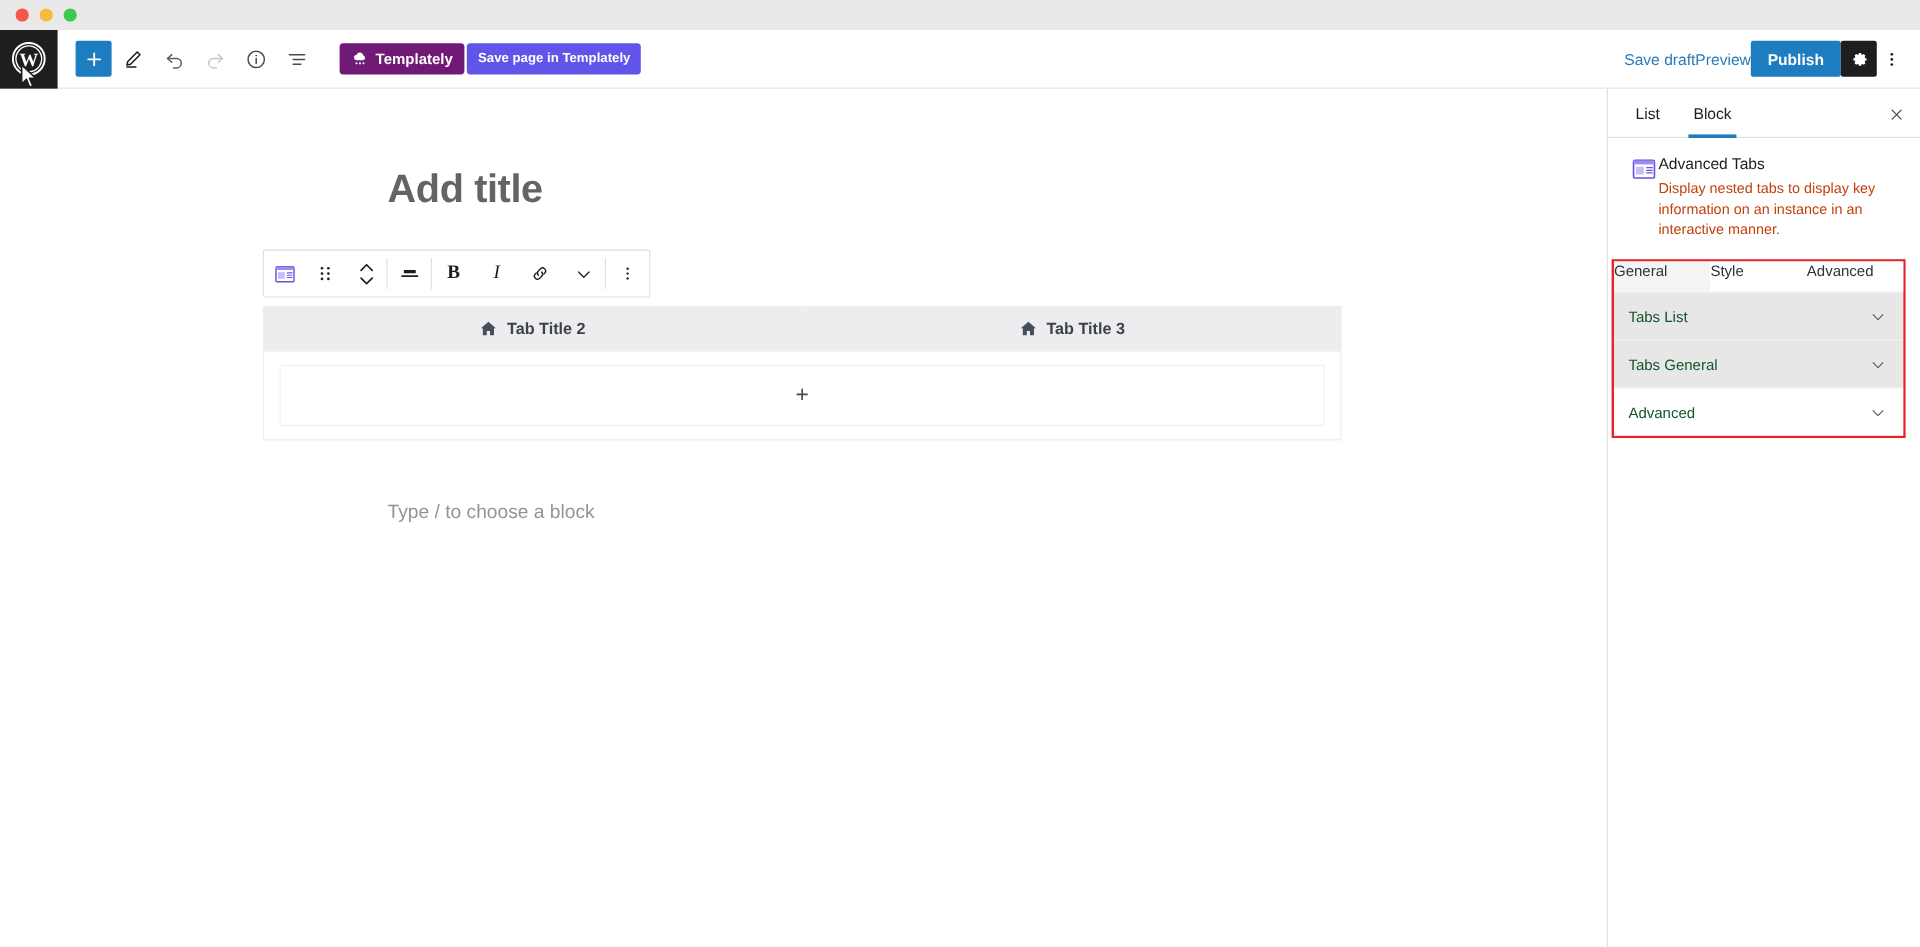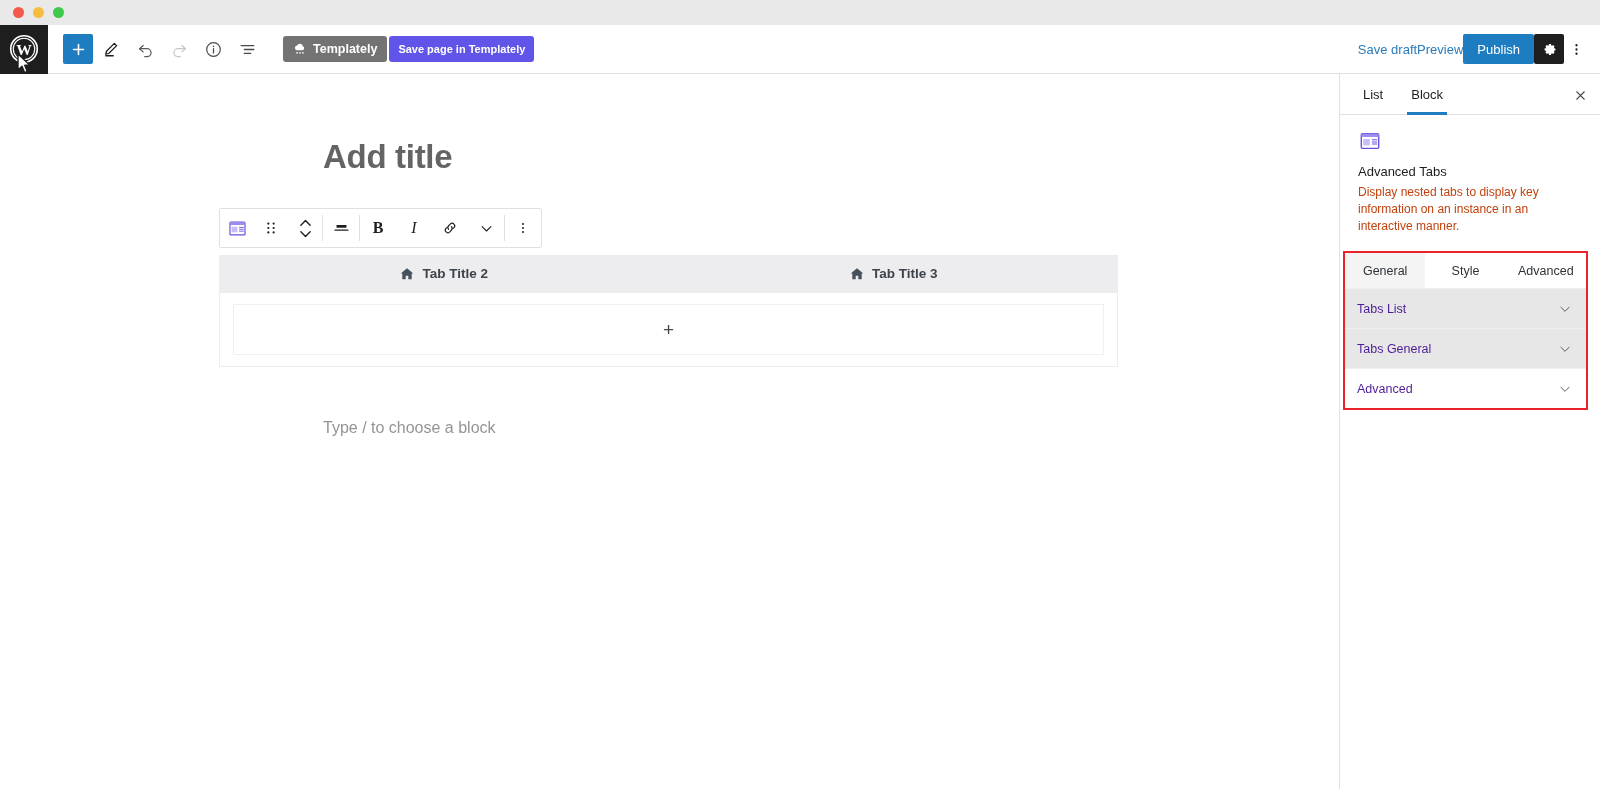--- a/index.html
+++ b/index.html
@@ -54,21 +54,21 @@
     color: #1e1e1e;
   }
   .tb-add {
     background: #1d7dc0; color: #fff;
     width: 30px; height: 30px; border-radius: 2px;
   }
   .tb-disabled { color: #c7c7c7; }
 
   .templately-group { display: flex; align-items: center; margin-left: 18px; gap: 2px; }
   .btn-templately {
-    background: #737373; color: #ffffff;
+    background: #701a75; color: #ffffff;
     height: 26px; border-radius: 3px;
     display: flex; align-items: center; gap: 6px;
     padding: 0 10px; font-size: 12.5px; font-weight: 600;
     cursor: pointer; white-space: nowrap;
   }
   .btn-templately-save {
     background: #6055e8; color: #ffffff;
     height: 26px; border-radius: 3px;
     display: flex; align-items: center;
     padding: 0 9px; font-size: 11px; font-weight: 600;
@@ -79,21 +79,21 @@
     margin-left: auto; display: flex; align-items: center;
     padding-right: 12px; 
   }
   .link-btn {
     font-size: 13px; color: #2a7bb9; cursor: pointer;
     background: none; border: none; font-family: inherit;
   }
   .btn-publish {
     background: #1d7dc0; color: #ffffff;
     height: 30px; padding: 12px 14px; border-radius: 2px;
-    font-size: 13px; font-weight: 400; cursor: pointer;
+    font-size: 13px; font-weight: 700; cursor: pointer;
     display: flex; align-items: center;
   }
   .btn-gear {
     width: 30px; height: 30px; background: #1e1e1e; color: #fff;
     border-radius: 2px; display: flex; align-items: center; justify-content: center;
     cursor: pointer;
   }
   .btn-kebab {
     width: 24px; height: 30px; display: flex; align-items: center; justify-content: center;
     cursor: pointer; color: #1e1e1e;
@@ -192,46 +192,46 @@
     content: ""; position: absolute; left: 10px; right: 10px; bottom: 0;
     height: 3px; background: #1d7dc0;
   }
   .sb-close {
     position: absolute; right: 10px; top: 11px;
     width: 20px; height: 20px;
     display: flex; align-items: center; justify-content: center;
     cursor: pointer; color: #4a4a4a;
   }
   .sb-blockcard {
-    display: flex; gap: 11px; padding: 14px 14px 16px 18px; flex-direction: column;
+    display: flex; padding: 14px 14px 16px 18px;
   }
   .sb-block-icon {
     width: 24px; height: 24px; flex: 0 0 24px;
     display: flex; align-items: center; justify-content: center;
   }
   .sb-block-title { font-size: 13px; color: #1e1e1e; margin-bottom: 5px; }
   .sb-block-desc { font-size: 12px; color: #c2410c; line-height: 1.42; }
 
   .redbox {
     margin: 0 12px 0 3px;
     border: 2px solid #e8242a;
     position: relative;
   }
   .seg-tabs { display: flex; background: #ffffff; }
   .seg-tab {
-    flex: 1; text-align: center;
+    flex: 1; 
     font-size: 12.5px; color: #2e3338;
-    padding: 11px 0 10px; cursor: pointer;
+    padding: 1px 0 10px; cursor: pointer;
     background: #ffffff;
   }
   .seg-tab.active { background: #f4f4f4; }
   .acc-row {
     display: flex; align-items: center; justify-content: space-between;
     padding: 0 14px 0 12px; height: 40px;
-    font-size: 12.5px; color: #4c1d95; cursor: pointer;
+    font-size: 12.5px; color: #14532d; cursor: pointer;
     border-top: 1px solid #f0f0f0;
   }
   .acc-row.shaded { background: #e7e7e7; }
   .acc-row.plain  { background: #ffffff; }
   .chev { color: #5a5a5a; display: flex; align-items: center; }
 </style>
 </head>
 <body>
 
 <div class="browser-chrome">

